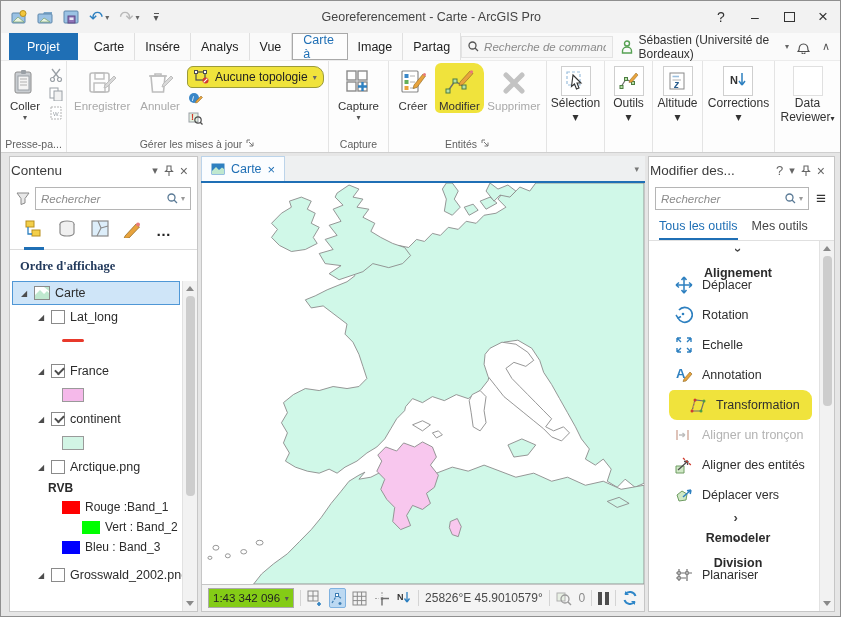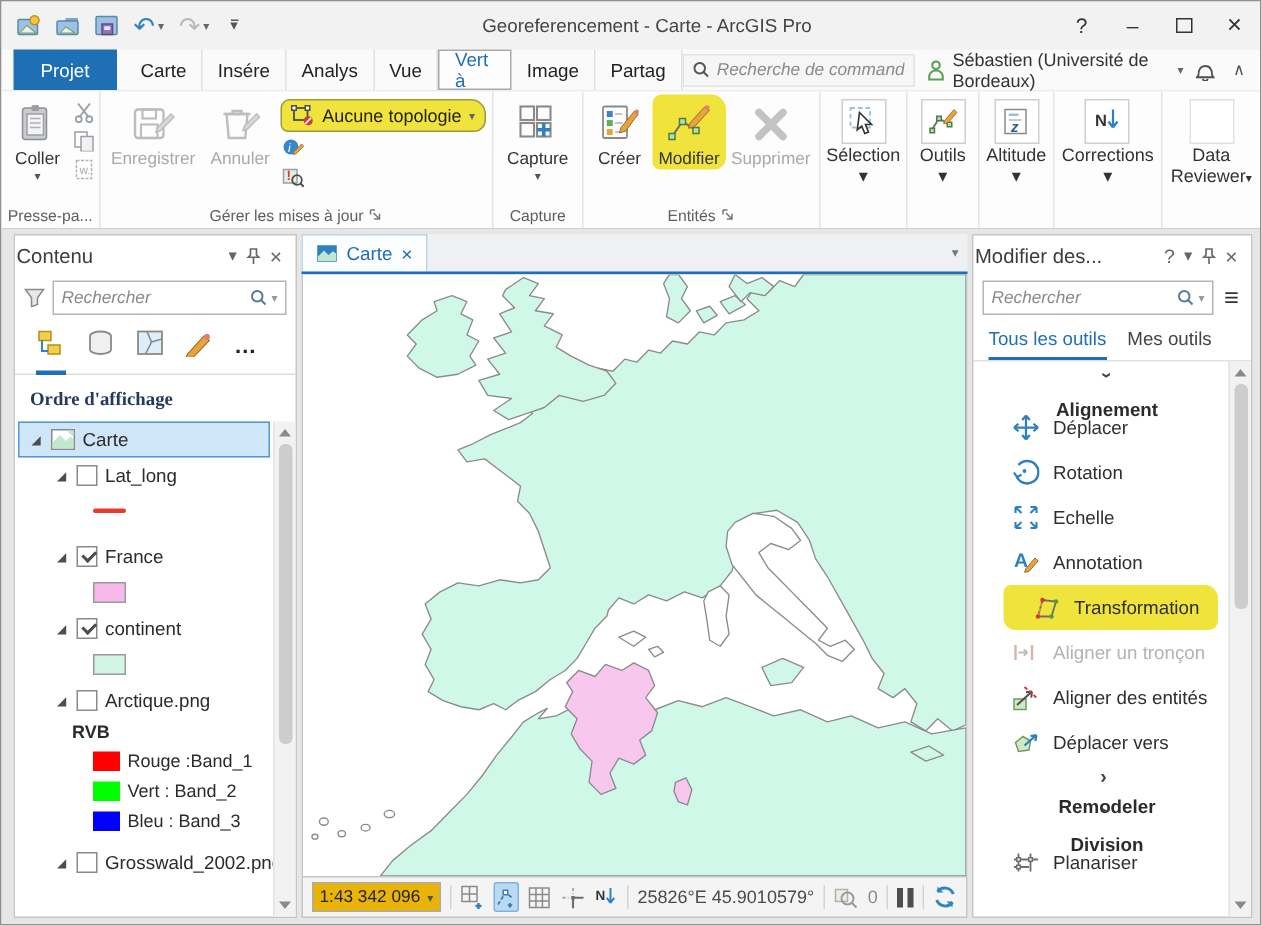--- a/index.html
+++ b/index.html
@@ -99,21 +99,21 @@
   .vtab { display:flex; align-items:center; gap:6px; padding:0 9px; font-size:12.5px; }
   .vtab.active { background:#fbfdff; color:#1f6fb5; border:1px solid #bcd4ea; border-bottom:none; }
   .vtab .closex { color:#1f6fb5; font-size:13px; }
   .vtab.inactive { color:#3f3f3f; }
   .vtabs-space { flex:1; display:flex; align-items:center; justify-content:flex-end; padding-right:6px; color:#777; font-size:9px; }
   .blueline { height:2px; background:#1f6fb5; flex:0 0 auto; }
   .mapwrap { flex:1; border:1px solid #c6c6c6; border-top:none; border-bottom:none; min-height:0; background:#fff; }
   .mapwrap svg { display:block; width:100%; height:100%; }
 
   .statusbar { height:28px; background:#f4f4f4; border:1px solid #c6c6c6; display:flex; align-items:center; padding:0 6px; gap:6px; flex:0 0 auto; }
-  .scalebox { width:104px; height:20px; background:#eab308; border:1px solid #ababab; display:flex; align-items:center; font-size:11.5px; padding:0 4px; color:#222; }
+  .scalebox { width:104px; height:20px; background:#84cc16; border:1px solid #ababab; display:flex; align-items:center; font-size:11.5px; padding:0 4px; color:#222; }
   .scalebox .sdd { margin-left:auto; font-size:8px; color:#555; }
   .ssep { width:1px; height:16px; background:#d4d4d4; }
   .sicon { width:20px; height:20px; display:flex; align-items:center; justify-content:center; }
   .sicon.active { background:#bcd9f2; border:1px solid #7fb2e0; border-radius:2px; }
   .coords { font-size:12px; color:#4a4a4a; white-space:nowrap; }
   .selcount { font-size:12px; color:#8a8a8a; }
   .pausebars { display:flex; gap:3px; }
   .pausebars div { width:4px; height:13px; background:#4d4d4d; }
 
   
@@ -180,21 +180,21 @@
       <div style="font-size:17px;">×</div>
     </div>
   </div>
 
   <div class="tabrow">
     <div class="rtab backstage">Projet</div>
     <div class="rtab">Carte</div>
     <div class="rtab">Insére</div>
     <div class="rtab">Analys</div>
     <div class="rtab">Vue</div>
-    <div class="rtab active">Vert à</div>
+    <div class="rtab active">Carte à</div>
     <div class="rtab">Image</div>
     <div class="rtab">Partag</div>
     <div class="tabrow-right">
       <div class="cmdsearch">
         <svg width="11" height="11" viewBox="0 0 11 11">
             <circle cx="4.5" cy="4.5" r="3.5" fill="none" stroke="#555" stroke-width="1.3"></circle>
             <line x1="7" y1="7" x2="10" y2="10" stroke="#555" stroke-width="1.3"></line>
           </svg>
         <input placeholder="Recherche de commande (Alt+Q" style="">
       </div>
@@ -571,21 +571,21 @@
             <span class="cbx"></span>
             <span class="lname">Arctique.png</span>
           </div>
           <div class="trow" style="height:18px; padding-left:38px;">
             <span class="rvb-label">RVB</span>
           </div>
           <div class="trow" style="height:20px; padding-left:52px;">
             <span class="band-chip" style="background: rgb(255, 0, 0);"></span>
             <span class="band-label">Rouge :Band_1</span>
           </div>
-          <div class="trow" style="height:20px; padding-left:52px;">
+          <div class="trow" style="height:20px; padding-left:72px;">
             <span class="band-chip" style="background: rgb(0, 255, 0);"></span>
             <span class="band-label">Vert : Band_2</span>
           </div>
           <div class="trow" style="height:20px; padding-left:52px;">
             <span class="band-chip" style="background: rgb(0, 0, 255);"></span>
             <span class="band-label">Bleu : Band_3</span>
           </div>
           <div style="height:6px;"></div>
 
           <div class="trow" style="padding-left:26px;">

